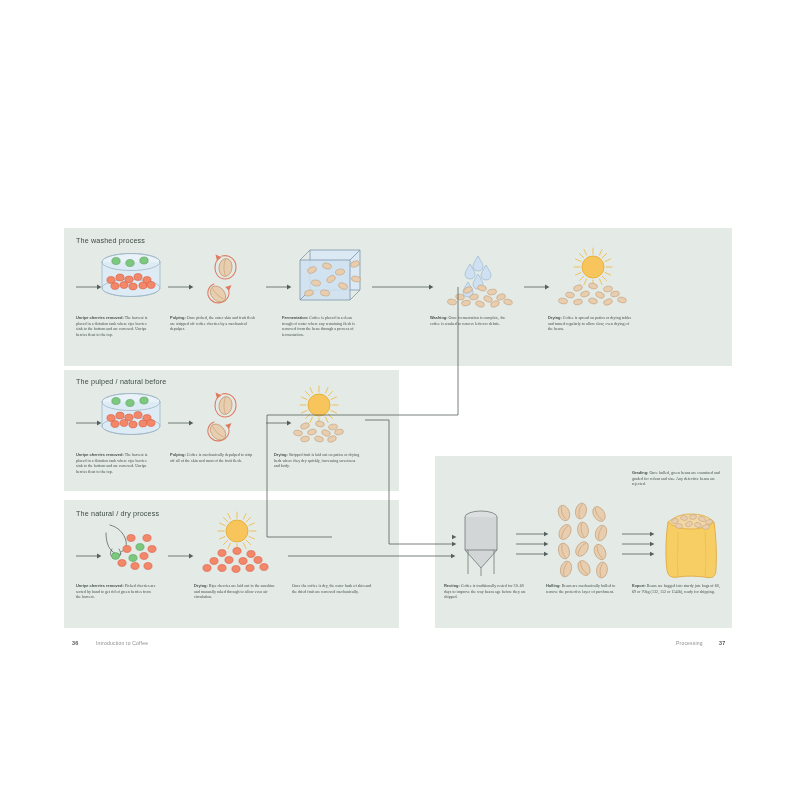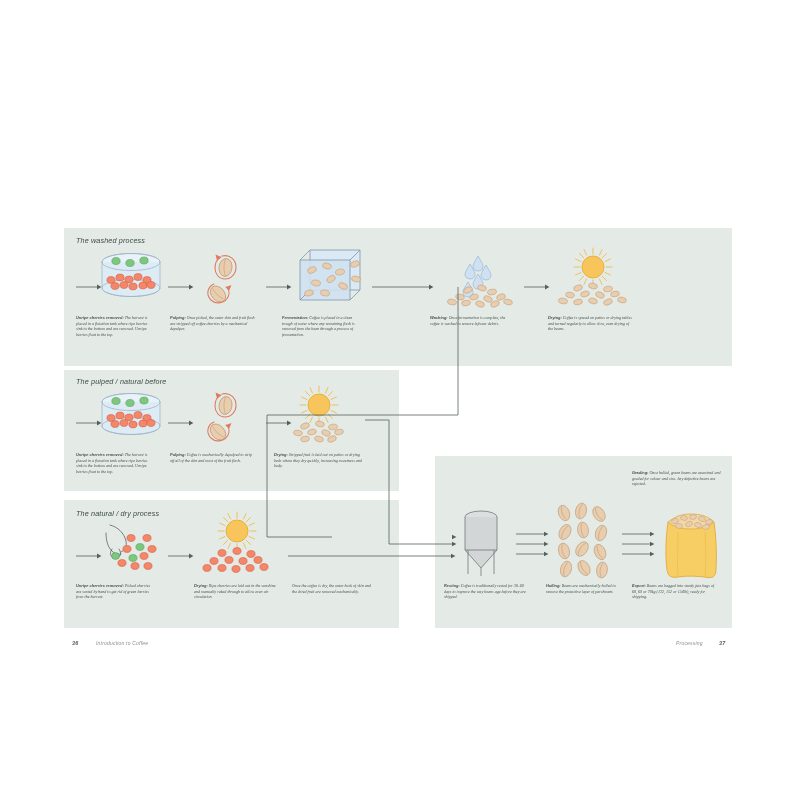--- a/index.html
+++ b/index.html
@@ -3,21 +3,21 @@
 <meta charset="utf-8">
 <style>
   html,body{margin:0;padding:0;}
   body{
     width:800px;height:800px;
     background:#ffffff;
     font-family:"Liberation Sans", sans-serif;
     color:#3b3b3b;
     overflow:hidden;
   }
-  #stage{position:relative;width:800px;height:704px;font-style:italic;}
+  #stage{position:relative;width:800px;height:704px;}
 
   
   .sheet{
     position:absolute;left:0;top:0;width:800px;height:800px;background:#ffffff;
   }
 
   
   .panel{
     position:absolute;
     background:#e4ebe7;

